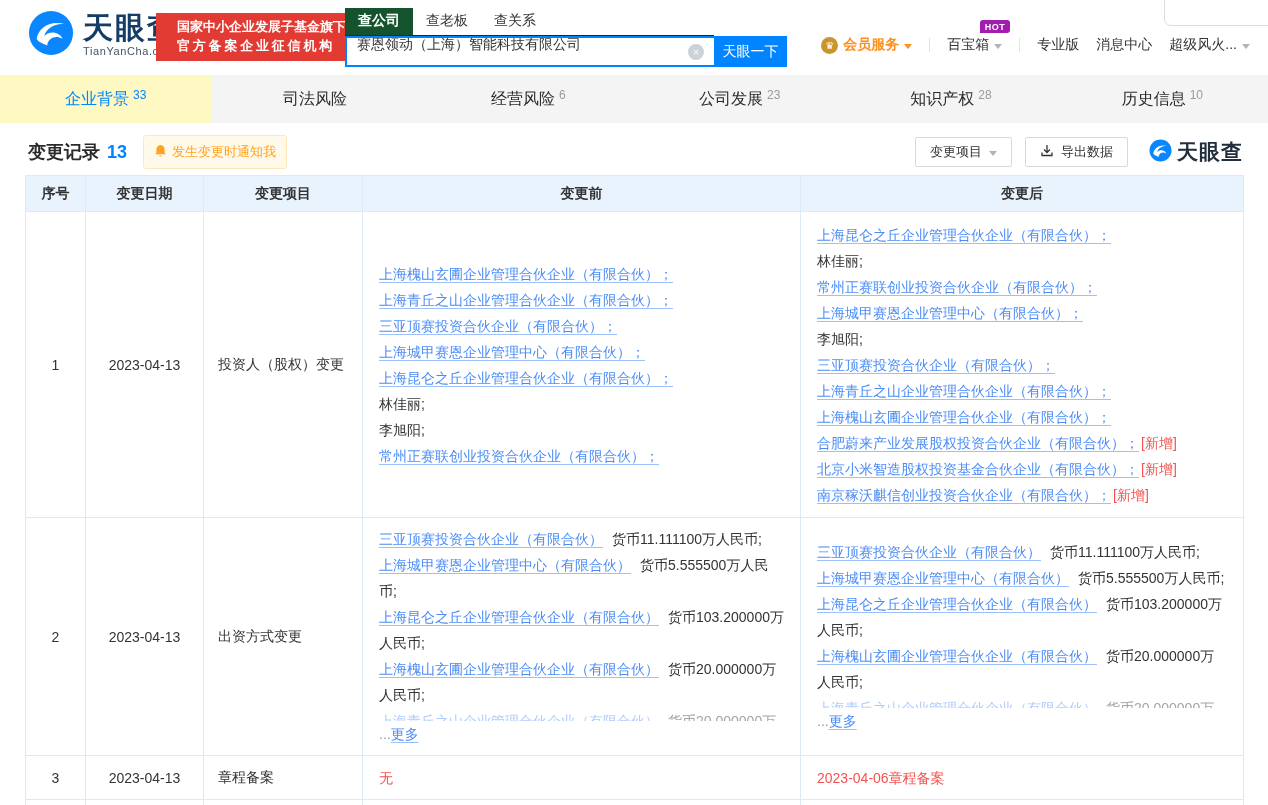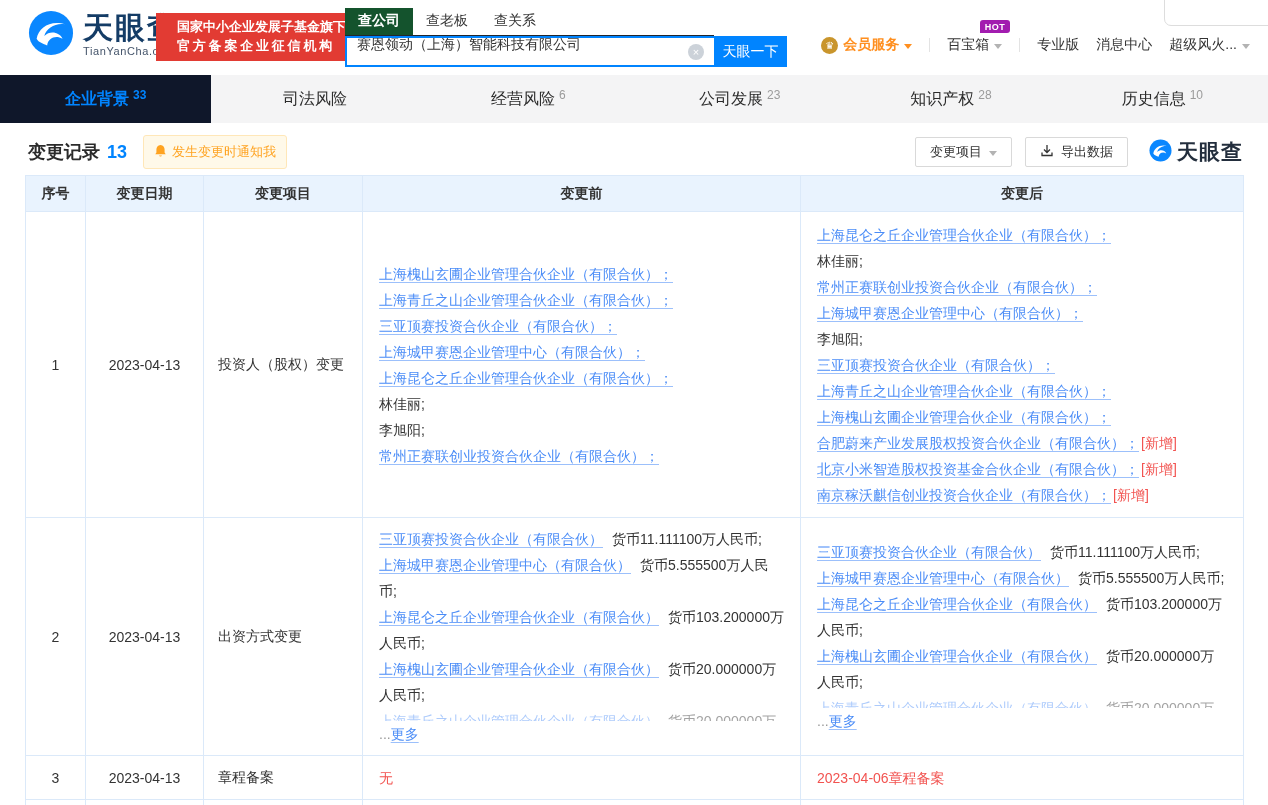--- a/index.html
+++ b/index.html
@@ -37,21 +37,21 @@
 .mdiv{width:1px;height:14px;background:#e3e3e3}
 .hot{position:absolute;top:-16px;right:-8px;background:#a21caf;color:#fff;font-size:9px;
   font-weight:bold;padding:1.5px 5px;border-radius:3px 3px 3px 0;letter-spacing:.5px}
 .popup-frag{position:absolute;left:1164px;top:-18px;width:124px;height:44px;background:#fff;
   border:1px solid #ddd;border-radius:7px}
 
 .navbar{position:absolute;left:0;top:75px;width:1268px;height:48px;background:#f4f4f5;display:flex}
 .nav-tab{flex:1;display:flex;align-items:center;justify-content:center;gap:4px;font-size:16px;
   color:#2b2b2b;cursor:pointer}
 .nav-cnt{font-size:12px;color:#9b9b9b;align-self:center;margin-top:-8px}
-.nav-tab.active{background:#0f172a;color:#0084ff;font-weight:bold}
+.nav-tab.active{background:#fef9c3;color:#0084ff;font-weight:normal}
 .nav-tab.active .nav-cnt{color:#0084ff}
 
 .sec{position:absolute;left:28px;top:136px;width:1215px;height:32px;display:flex;align-items:center}
 .sec-title{font-size:18px;font-weight:bold;color:#2b2b2b}
 .sec-count{font-size:18px;font-weight:bold;color:#0084ff;margin-left:7px}
 .notify-chip{margin-left:16px;display:flex;align-items:center;gap:5px;background:#fff9e9;
   border:1px solid #ffe7b8;color:#ffa321;font-size:13px;height:26px;padding:16px 10px;
   border-radius:3px;cursor:pointer}
 .sec-right{margin-left:auto;display:flex;align-items:center;gap:13px}
 .btn-ghost{height:30px;background:#fff;border:1px solid #d9d9d9;border-radius:2px;font-size:13px;

